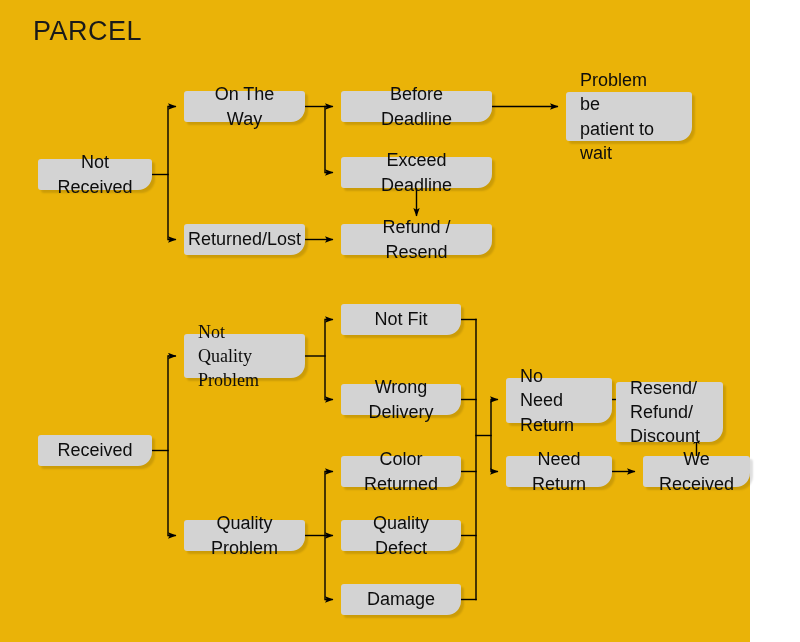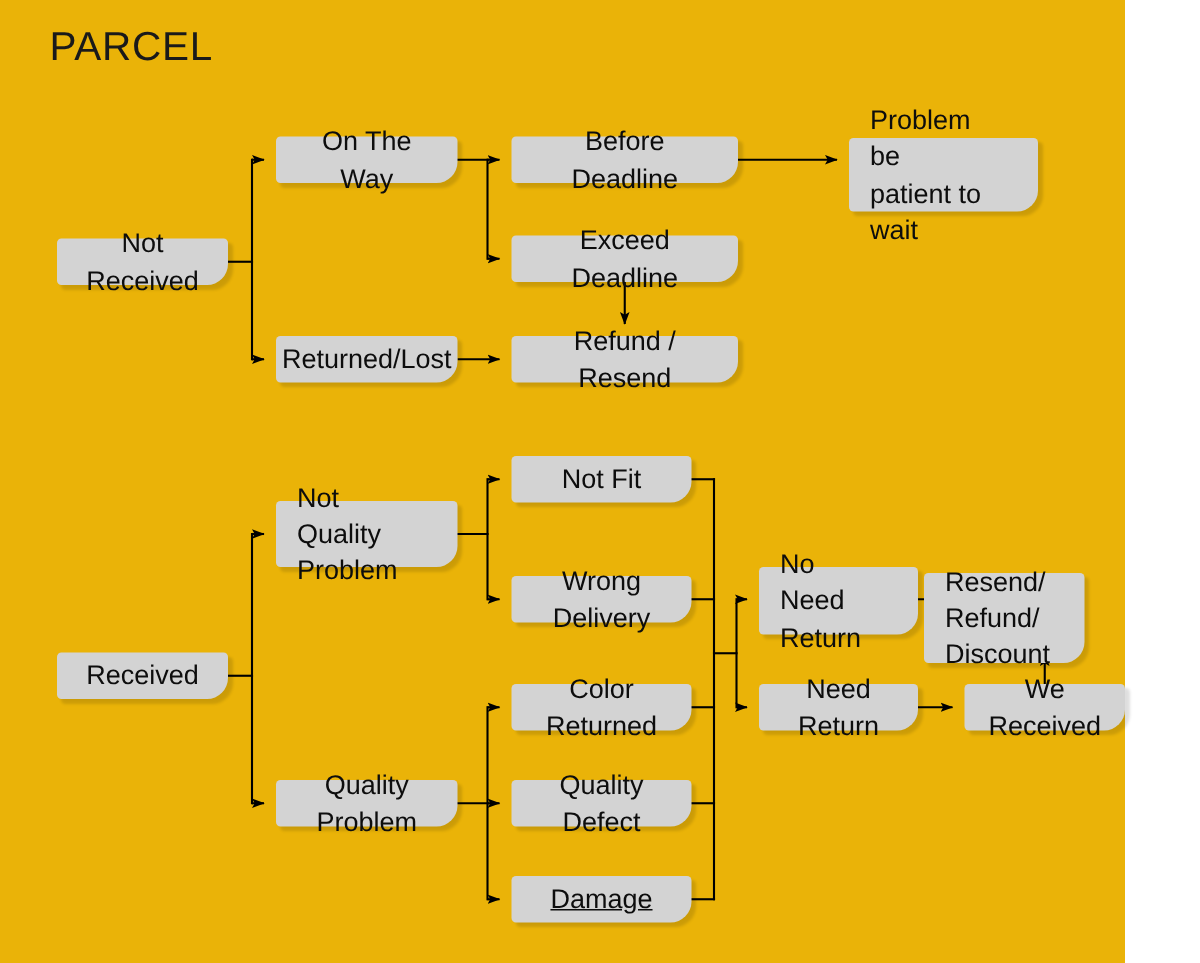--- a/index.html
+++ b/index.html
@@ -127,28 +127,28 @@
   <div id="nodes">
       <div class="node center" style="left: 38px; top: 159px; width: 114px; height: 31px;"><span>Not Received</span></div>
       <div class="node center" style="left: 184px; top: 91px; width: 121px; height: 31px;"><span>On The Way</span></div>
       <div class="node center" style="left: 184px; top: 224px; width: 121px; height: 31px; text-align: right;"><span>Returned/Lost</span></div>
       <div class="node center" style="left: 341px; top: 91px; width: 151px; height: 31px;"><span>Before Deadline</span></div>
       <div class="node center" style="left: 341px; top: 157px; width: 151px; height: 31px;"><span>Exceed Deadline</span></div>
       <div class="node center" style="left: 341px; top: 224px; width: 151px; height: 31px;"><span>Refund / Resend</span></div>
       <div class="node left" style="left: 566px; top: 92px; width: 126px; height: 49px;"><span>Problem be
 patient to wait</span></div>
       <div class="node center" style="left: 38px; top: 435px; width: 114px; height: 31px;"><span>Received</span></div>
-      <div class="node left" style="left: 184px; top: 334px; width: 121px; height: 44px;"><span>Not Quality
+      <div class="node left" style="left: 184px; top: 334px; width: 121px; height: 44px; font-family: Liberation Serif, serif;"><span>Not Quality
 Problem</span></div>
       <div class="node center" style="left: 184px; top: 520px; width: 121px; height: 31px;"><span>Quality Problem</span></div>
       <div class="node center" style="left: 341px; top: 304px; width: 120px; height: 31px;"><span>Not Fit</span></div>
       <div class="node center" style="left: 341px; top: 384px; width: 120px; height: 31px;"><span>Wrong Delivery</span></div>
       <div class="node center" style="left: 341px; top: 456px; width: 120px; height: 31px;"><span>Color Returned</span></div>
       <div class="node center" style="left: 341px; top: 520px; width: 120px; height: 31px;"><span>Quality Defect</span></div>
-      <div class="node center" style="left: 341px; top: 584px; width: 120px; height: 31px; text-decoration: underline;"><span>Damage</span></div>
+      <div class="node center" style="left: 341px; top: 584px; width: 120px; height: 31px;"><span>Damage</span></div>
       <div class="node left" style="left: 506px; top: 378px; width: 106px; height: 45px;"><span>No Need
 Return</span></div>
       <div class="node center" style="left: 506px; top: 456px; width: 106px; height: 31px;"><span>Need Return</span></div>
       <div class="node left" style="left: 616px; top: 368px; width: 107px; height: 60px; margin-top: 14px;"><span>Resend/
 Refund/
 Discount</span></div>
       <div class="node center" style="left: 643px; top: 456px; width: 107px; height: 31px;"><span>We Received</span></div>
     </div>
 
 </div>

